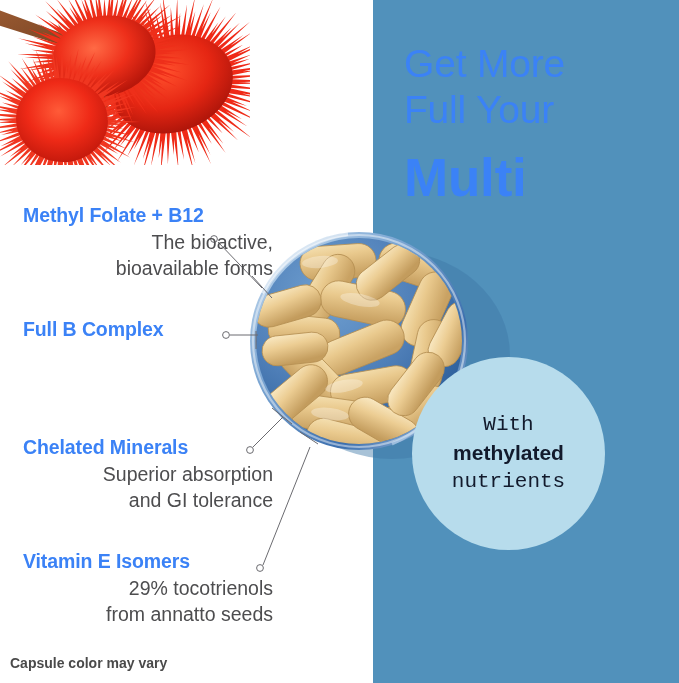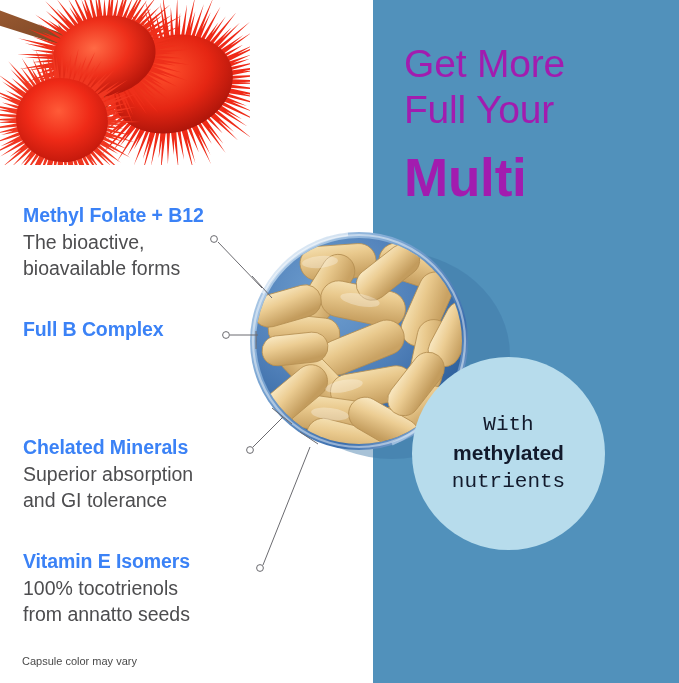--- a/index.html
+++ b/index.html
@@ -23,21 +23,21 @@
     left:373px; top:0;
     width:306px; height:683px;
     background:#5191bb;
   }
 
   
   #headline {
     position:absolute;
     left:404px; top:41px;
     width:262px;
-    color:#a21caf;
+    color:#3b82f6;
     line-height:1.17;
     letter-spacing:-0.2px;
   }
   #headline .l1, #headline .l2 {
     display:block;
     font-size:39px;
     font-weight:300;
   }
   #headline .l3 {
     display:block;
@@ -84,34 +84,34 @@
     line-height:1.2;
   }
   .feature .f-desc {
     display:block;
     font-size:19.5px;
     font-weight:300;
     color:#4d4d4f;
     line-height:1.32;
     margin-top:3px;
     white-space:pre-line;
+    text-align:right;
   }
   #feature-0 { top:204px; }
   #feature-1 { top:318px; }
   #feature-2 { top:436px; }
   #feature-3 { top:550px; }
 
   
   #footer-note {
     position:absolute;
     left:10px; top:655px;
-    font-size:11px;
-    font-weight:400;
+    font-size:14px;
+    font-weight:700;
     color:#4a4a4a;
-    margin-left:12px;
   }
 
   
   .overlay-svg {
     position:absolute;
     left:0; top:0;
     width:679px; height:683px;
     pointer-events:none;
   }
 </style>
@@ -302,19 +302,19 @@
   <div class="feature" id="feature-1">
     <span class="f-title">Full B Complex</span>
   </div>
   <div class="feature" id="feature-2">
     <span class="f-title">Chelated Minerals</span>
     <span class="f-desc">Superior absorption
 and GI tolerance</span>
   </div>
   <div class="feature" id="feature-3">
     <span class="f-title">Vitamin E Isomers</span>
-    <span class="f-desc">100% tocotrienols
+    <span class="f-desc">29% tocotrienols
 from annatto seeds</span>
   </div>
 
   <div id="footer-note">Capsule color may vary</div>
 
 </div>
 
 </body></html>

